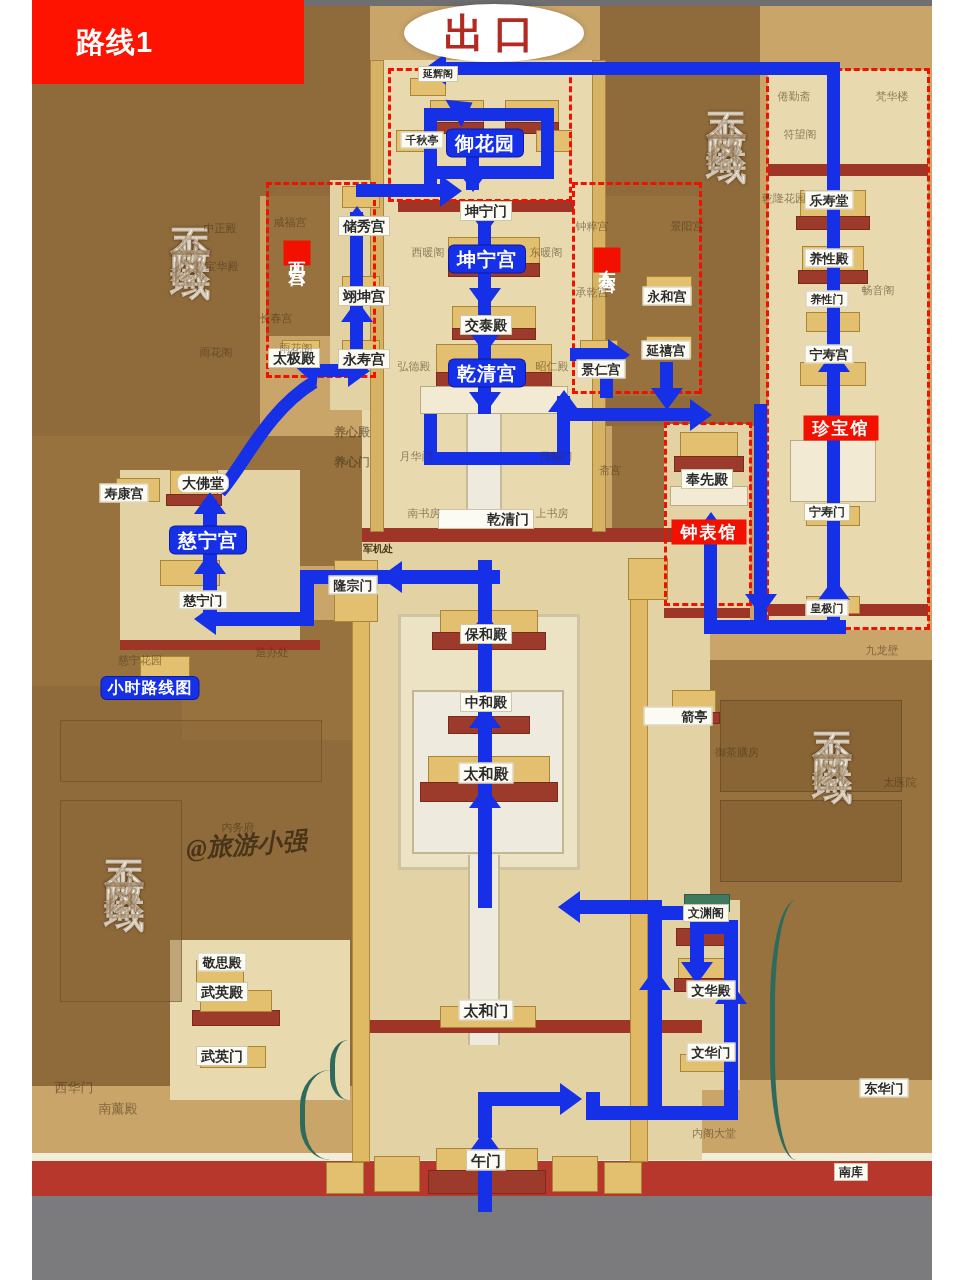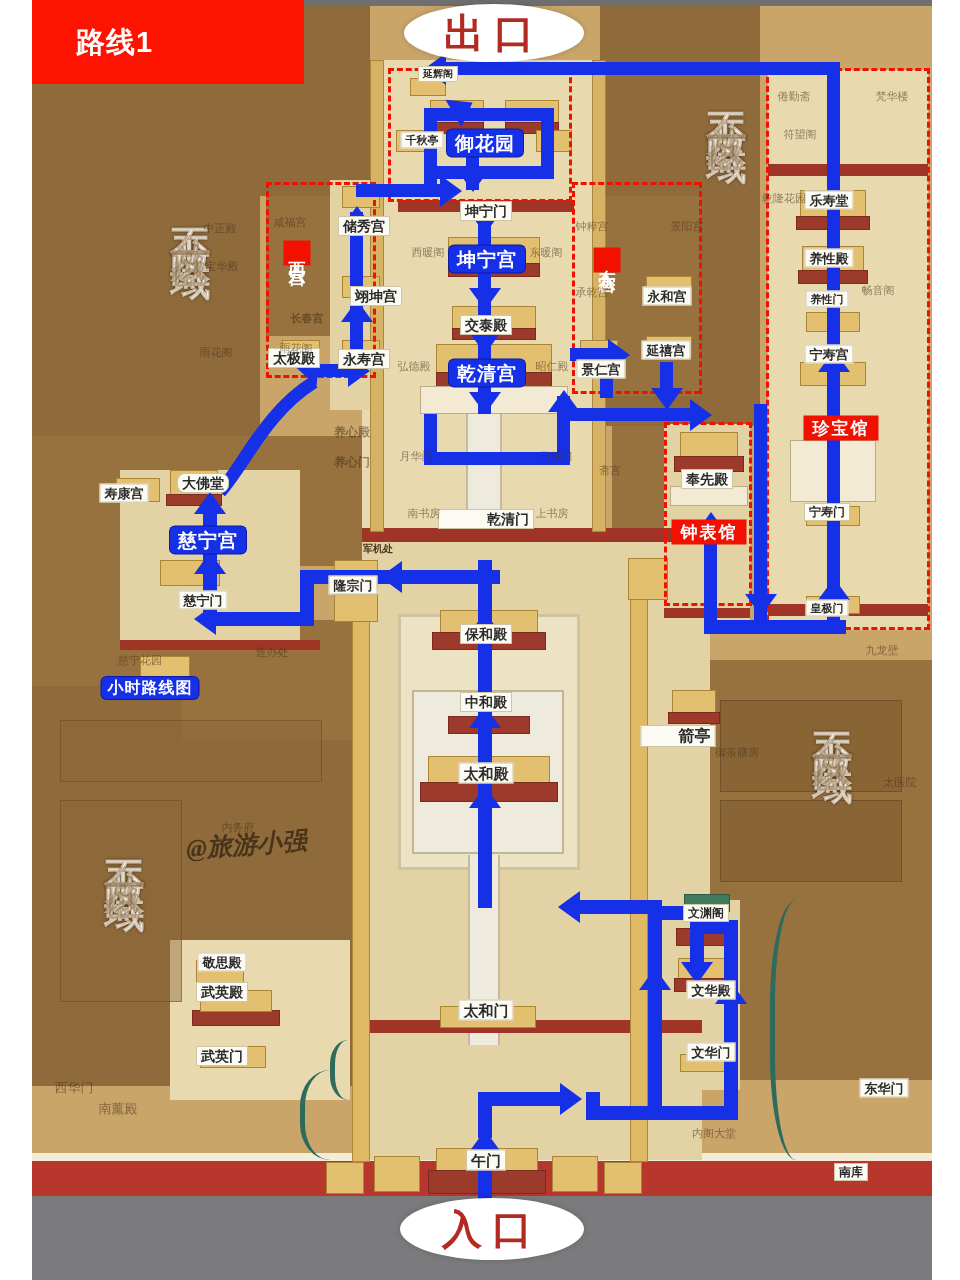--- a/index.html
+++ b/index.html
@@ -319,23 +319,20 @@
   <div class="arrow up" style="left:818px;top:186px;"></div>
 
   <div class="seg" style="left:444px;top:62px;width:396px;height:13px;"></div>
   <div class="arrow left" style="left:424px;top:53px;"></div>
 
   <div class="seg" style="left:484px;top:40px;width:13px;height:26px;"></div>
 
   <div class="terminal" style="left:404px;top:4px;width:180px;height:58px;">
     <span>出口</span>
   </div>
-  <div class="terminal" style="left:400px;top:1198px;width:184px;height:62px;">
-    <span>入口</span>
-  </div>
 
   <div class="lbl redbadge vert" style="left:297px;top:253px;">
     <span>西六宫</span>
   </div>
   <div class="lbl redbadge vert" style="left:607px;top:260px;">
     <span>东六宫</span>
   </div>
   <div class="lbl redbadge" style="left:841px;top:428px;">
     <span>珍宝馆</span>
   </div>
@@ -358,21 +355,21 @@
   <div class="lbl blue sm" style="left:150px;top:688px;">
     <span>小时路线图</span>
   </div>
 
   <div class="lbl plaque" style="left:438px;top:74px;font-size:10px;"><span>延辉阁</span></div>
   <div class="lbl plaque" style="left:422px;top:140px;font-size:11px;"><span>千秋亭</span></div>
   <div class="lbl plaque" style="left:486px;top:211px;font-size:14px;"><span>坤宁门</span></div>
   <div class="lbl plaque" style="left:486px;top:325px;font-size:14px;"><span>交泰殿</span></div>
   <div class="lbl plaque" style="left:486px;top:519px;font-size:14px;padding-left:48px;"><span>乾清门</span></div>
   <div class="lbl plaque" style="left:364px;top:226px;font-size:14px;"><span>储秀宫</span></div>
-  <div class="lbl plaque" style="left:364px;top:296px;font-size:14px;margin-left:12px;"><span>翊坤宫</span></div>
+  <div class="lbl plaque" style="left:364px;top:296px;font-size:14px;"><span>翊坤宫</span></div>
   <div class="lbl plaque" style="left:364px;top:359px;font-size:14px;"><span>永寿宫</span></div>
   <div class="lbl plaque" style="left:294px;top:358px;font-size:14px;"><span>太极殿</span></div>
   <div class="lbl plaque" style="left:203px;top:483px;font-size:14px;border-radius:8px;"><span>大佛堂</span></div>
   <div class="lbl plaque" style="left:124px;top:493px;font-size:13px;"><span>寿康宫</span></div>
   <div class="lbl plaque" style="left:203px;top:600px;font-size:13px;"><span>慈宁门</span></div>
   <div class="lbl plaque" style="left:353px;top:585px;font-size:13px;"><span>隆宗门</span></div>
   <div class="lbl plaque" style="left:378px;top:549px;font-size:10px;background:none;border:none;color:#4a3418;"><span>军机处</span></div>
   <div class="lbl faded2" style="left:352px;top:432px;"><span>养心殿</span></div>
   <div class="lbl faded2" style="left:352px;top:462px;"><span>养心门</span></div>
   <div class="lbl plaque" style="left:667px;top:296px;font-size:13px;"><span>永和宫</span></div>
@@ -382,39 +379,39 @@
   <div class="lbl plaque" style="left:829px;top:200px;font-size:13px;"><span>乐寿堂</span></div>
   <div class="lbl plaque" style="left:829px;top:258px;font-size:13px;"><span>养性殿</span></div>
   <div class="lbl plaque" style="left:827px;top:299px;font-size:11px;"><span>养性门</span></div>
   <div class="lbl plaque" style="left:829px;top:354px;font-size:13px;"><span>宁寿宫</span></div>
   <div class="lbl plaque" style="left:827px;top:512px;font-size:12px;"><span>宁寿门</span></div>
   <div class="lbl plaque" style="left:827px;top:608px;font-size:11px;"><span>皇极门</span></div>
   <div class="lbl plaque" style="left:486px;top:634px;font-size:14px;"><span>保和殿</span></div>
   <div class="lbl plaque" style="left:486px;top:702px;font-size:14px;"><span>中和殿</span></div>
   <div class="lbl plaque" style="left:486px;top:773px;font-size:15px;"><span>太和殿</span></div>
   <div class="lbl plaque" style="left:486px;top:1010px;font-size:15px;"><span>太和门</span></div>
-  <div class="lbl plaque" style="left:678px;top:736px;font-size:16px;padding-left:37px;"><span>箭亭</span></div>
+  <div class="lbl plaque" style="left:678px;top:716px;font-size:13px;padding-left:37px;"><span>箭亭</span></div>
   <div class="lbl plaque" style="left:706px;top:913px;font-size:12px;"><span>文渊阁</span></div>
   <div class="lbl plaque" style="left:711px;top:990px;font-size:13px;"><span>文华殿</span></div>
   <div class="lbl plaque" style="left:711px;top:1052px;font-size:13px;"><span>文华门</span></div>
   <div class="lbl plaque" style="left:222px;top:962px;font-size:13px;"><span>敬思殿</span></div>
   <div class="lbl plaque" style="left:222px;top:992px;font-size:14px;"><span>武英殿</span></div>
   <div class="lbl plaque" style="left:222px;top:1056px;font-size:14px;"><span>武英门</span></div>
   <div class="lbl plaque" style="left:486px;top:1160px;font-size:15px;"><span>午门</span></div>
   <div class="lbl plaque" style="left:884px;top:1088px;font-size:13px;"><span>东华门</span></div>
   <div class="lbl plaque" style="left:851px;top:1172px;font-size:12px;"><span>南库</span></div>
   <div class="lbl faded" style="left:74px;top:1087px;font-size:13px;"><span>西华门</span></div>
   <div class="lbl faded" style="left:118px;top:1108px;font-size:13px;"><span>南薰殿</span></div>
 
   <div class="lbl faded" style="left:220px;top:228px;"><span>中正殿</span></div>
   <div class="lbl faded" style="left:222px;top:266px;"><span>宝华殿</span></div>
   <div class="lbl faded" style="left:216px;top:352px;"><span>雨花阁</span></div>
   <div class="lbl faded" style="left:140px;top:660px;"><span>慈宁花园</span></div>
   <div class="lbl faded" style="left:290px;top:222px;"><span>咸福宫</span></div>
-  <div class="lbl faded" style="left:307px;top:318px;font-weight:bold;"><span>长春宫</span></div>
+  <div class="lbl faded" style="left:276px;top:318px;"><span>长春宫</span></div>
   <div class="lbl faded" style="left:272px;top:652px;"><span>造办处</span></div>
   <div class="lbl faded" style="left:404px;top:513px;margin-left:20px;"><span>南书房</span></div>
   <div class="lbl faded" style="left:552px;top:513px;"><span>上书房</span></div>
   <div class="lbl faded" style="left:592px;top:226px;"><span>钟粹宫</span></div>
   <div class="lbl faded" style="left:672px;top:226px;margin-left:15px;"><span>景阳宫</span></div>
   <div class="lbl faded" style="left:592px;top:292px;"><span>承乾宫</span></div>
   <div class="lbl faded" style="left:610px;top:470px;"><span>斋宫</span></div>
   <div class="lbl faded" style="left:737px;top:752px;"><span>御茶膳房</span></div>
   <div class="lbl faded" style="left:900px;top:782px;"><span>太医院</span></div>
   <div class="lbl faded" style="left:238px;top:827px;"><span>内务府</span></div>

